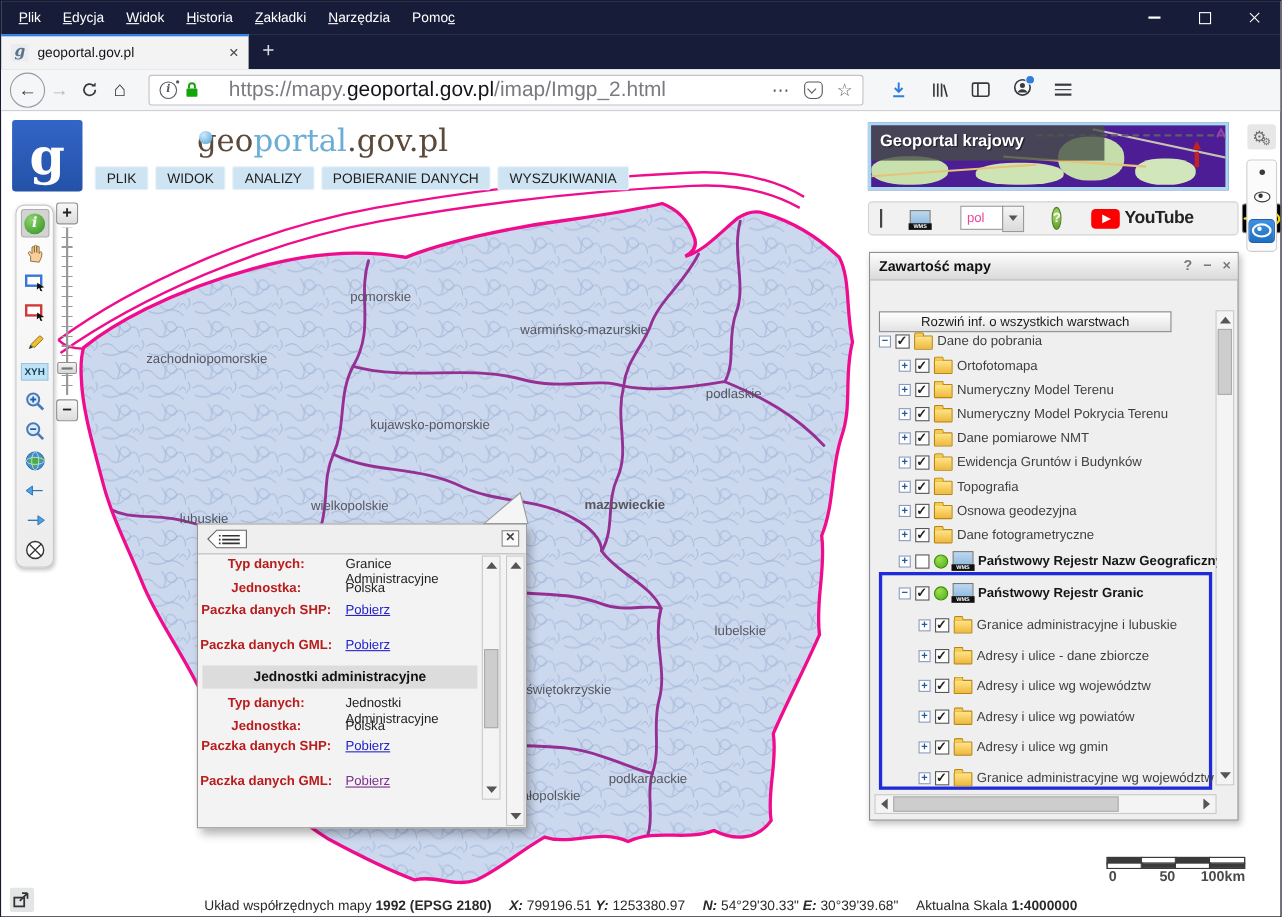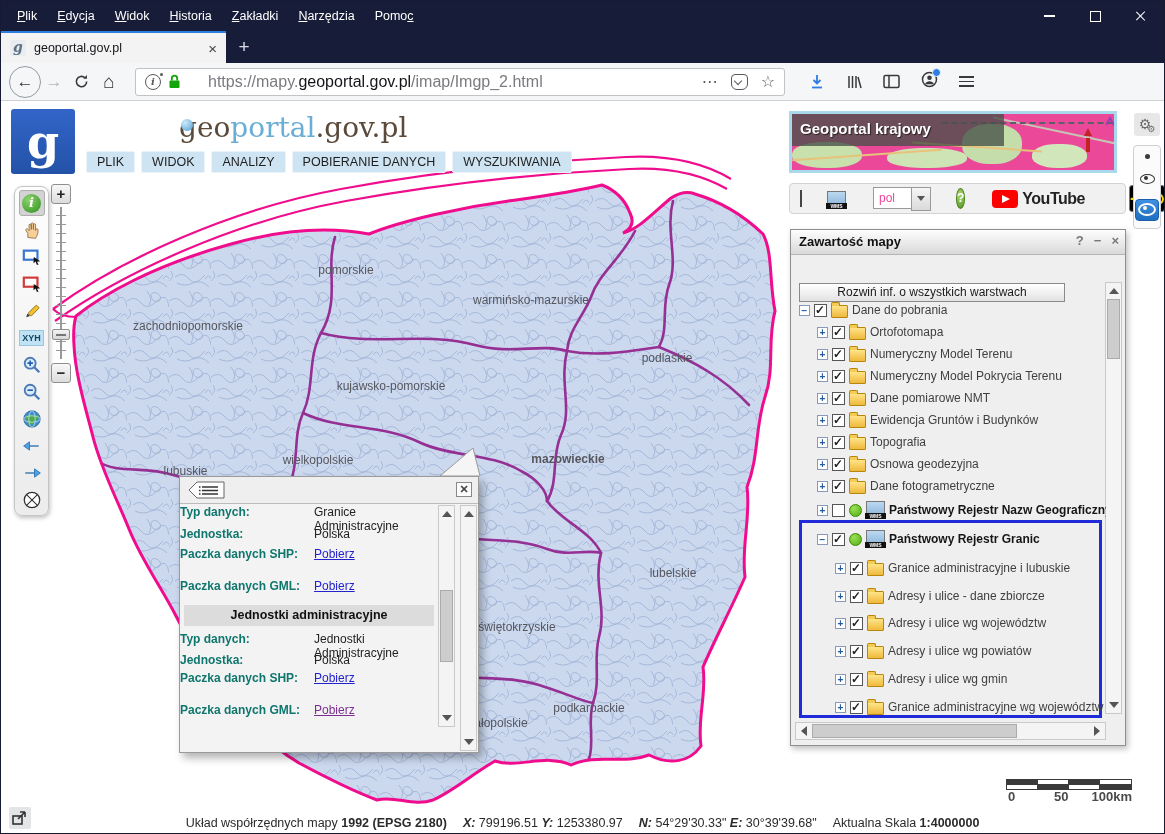--- a/index.html
+++ b/index.html
@@ -29,21 +29,21 @@
           display:flex;align-items:center;box-sizing:border-box;}
   .navic{color:#38383d;font-size:16px;display:flex;align-items:center;justify-content:center;}
   #nav-back{width:30px;height:30px;border:1px solid #989aa4;border-radius:50%;margin-left:8px;font-size:17px;}
   #nav-fwd{width:26px;color:#b6b6bd;font-size:17px;}
   #nav-reload,#nav-home{width:28px;}
   #urlbar{margin-left:12px;width:650px;height:28px;background:#fff;border:1px solid #c2c2c7;border-radius:3px;
           display:flex;align-items:center;padding:0 9px;box-sizing:border-box;gap:7px;}
   .infoc{width:14px;height:14px;border:1.2px solid #58585e;border-radius:50%;color:#58585e;
          font:italic bold 10px/13px "DejaVu Serif",serif;text-align:center;position:relative;flex:none;}
   .infoc::after{content:"";position:absolute;right:-3px;top:-2px;width:3px;height:3px;border-radius:50%;background:#58585e;}
-  #urltext{font-size:16px;white-space:nowrap;overflow:hidden;padding-left:20px;}
+  #urltext{font-size:19px;white-space:nowrap;overflow:hidden;padding-left:20px;}
   #urltext .dim{color:#7a7a80;} #urltext .main{color:#15141a;}
   #url-right{margin-left:auto;display:flex;align-items:center;gap:13px;color:#58585e;}
   #nav-right{display:flex;align-items:center;gap:21px;margin-left:24px;}
   .pocketi{width:15px;height:14px;border:1.5px solid #58585e;border-radius:4px 4px 6px 6px;position:relative;}
   .pocketi::after{content:"";position:absolute;left:3px;top:3px;width:5px;height:5px;border:1.5px solid #58585e;
                   border-top:none;border-right:none;transform:rotate(-45deg);}
   .hamb{display:flex;flex-direction:column;gap:3px;margin-right:2px;}
   .hamb div{width:15px;height:1.8px;background:#38383d;}
   .acct-dot{position:absolute;right:-3px;top:-3px;width:7px;height:7px;border-radius:50%;background:#2e7de1;border:1.5px solid #f5f6f7;}
   
@@ -71,21 +71,21 @@
      border:1px solid #8f8f8f;border-radius:3px;font:bold 15px/18px "Liberation Sans";text-align:center;color:#222;box-sizing:border-box;}
   #zslider-plus{top:183px;} #zslider-minus{top:362px;}
   #ztrack{position:absolute;left:55px;top:206px;width:10px;height:152px;
      background-image:repeating-linear-gradient(to bottom,transparent 0 8px,#999 8px 9px),linear-gradient(#999,#999);
      background-size:100% 100%,2px 100%;background-repeat:no-repeat,no-repeat;background-position:0 0,4px 0;}
   #zthumb{position:absolute;left:51px;top:328px;width:18px;height:11px;background:linear-gradient(#f4f4f4,#d6d6d6);
      border:1px solid #8f8f8f;border-radius:2px;box-sizing:border-box;}
   #zthumb::after{content:"";position:absolute;left:3px;top:4px;width:10px;height:1.5px;background:#777;}
   
   #minimap{position:absolute;left:788px;top:110px;width:328px;height:62px;border:3px solid #a9d7ec;box-sizing:border-box;
-           background:#ec4899;overflow:hidden;}
+           background:#4c1d95;overflow:hidden;}
   .mm-patch{position:absolute;border-radius:45%;}
   .mm-band{position:absolute;left:0;top:0;width:212px;height:32px;background:rgba(70,80,70,.78);}
   .mm-title{position:absolute;left:8px;top:6px;color:#fff;font-weight:bold;font-size:15px;text-shadow:1px 1px 1px rgba(0,0,0,.6);}
   
   #quickbar{position:absolute;left:788px;top:182px;width:337px;height:31px;background:#f1f1f1;border:1px solid #d2d2d2;
             border-radius:4px;box-sizing:border-box;display:flex;align-items:center;padding:0 10px;gap:13px;}
   .gridic{width:15px;height:15px;border:1.5px solid #444;
      background-image:radial-gradient(#444 34%,transparent 36%);background-size:4px 4px;background-position:1px 1px;}
   .wmsico{width:17px;height:13px;border:1px solid #777;background:linear-gradient(#bcd8ef,#8db8dd);position:relative;flex:none;}
   .wmsico::after{content:"WMS";position:absolute;bottom:-4px;left:-2px;right:-2px;background:#111;color:#fff;
@@ -159,21 +159,21 @@
   .sb-thumb{position:absolute;background:#cdcdcd;border:1px solid #ababab;box-sizing:border-box;}
   
   #popup{position:absolute;left:178px;top:475px;width:300px;height:277px;background:#f3f3f3;border:1px solid #9a9a9a;
      box-sizing:border-box;box-shadow:4px 5px 8px rgba(0,0,0,.3);z-index:10;}
   #popup-tail{position:absolute;left:438px;top:446px;z-index:11;}
   #pp-head{position:absolute;left:0;top:0;right:0;height:26px;background:#efefef;border-bottom:1px solid #bbb;}
   #pp-close{position:absolute;right:6px;top:5px;width:16px;height:15px;background:#fbfbfb;border:1px solid #888;
      color:#444;font:bold 11px/13px "Liberation Sans";text-align:center;box-sizing:border-box;}
   #pp-body{position:absolute;left:0;top:26px;width:258px;height:251px;}
   .pp-row{position:absolute;left:0;width:258px;display:flex;}
-  .pp-lab{width:124px;text-align:left;font-weight:bold;font-size:12px;color:#0f766e;line-height:14px;flex:none;}
+  .pp-lab{width:124px;text-align:center;font-weight:bold;font-size:12px;color:#b91c1c;line-height:14px;flex:none;}
   .pp-val{margin-left:10px;font-size:12px;color:#222;line-height:14px;}
   .pp-link{color:#2323cc;text-decoration:underline;font-size:12px;}
   .pp-link.visited{color:#7b2f8f;}
   .pp-section{position:absolute;left:4px;width:250px;height:21px;background:#dcdcdc;text-align:center;
      font-size:12.5px;font-weight:bold;color:#111;line-height:21px;}
   
   #mapwrap{position:absolute;left:0;top:100px;width:1165px;height:734px;}
   .maplabel{position:absolute;transform:translate(-50%,-50%);font-size:12px;color:#55565e;white-space:nowrap;z-index:3;}
   
   #scalebar{position:absolute;left:1005px;top:776px;width:126px;height:26px;}

